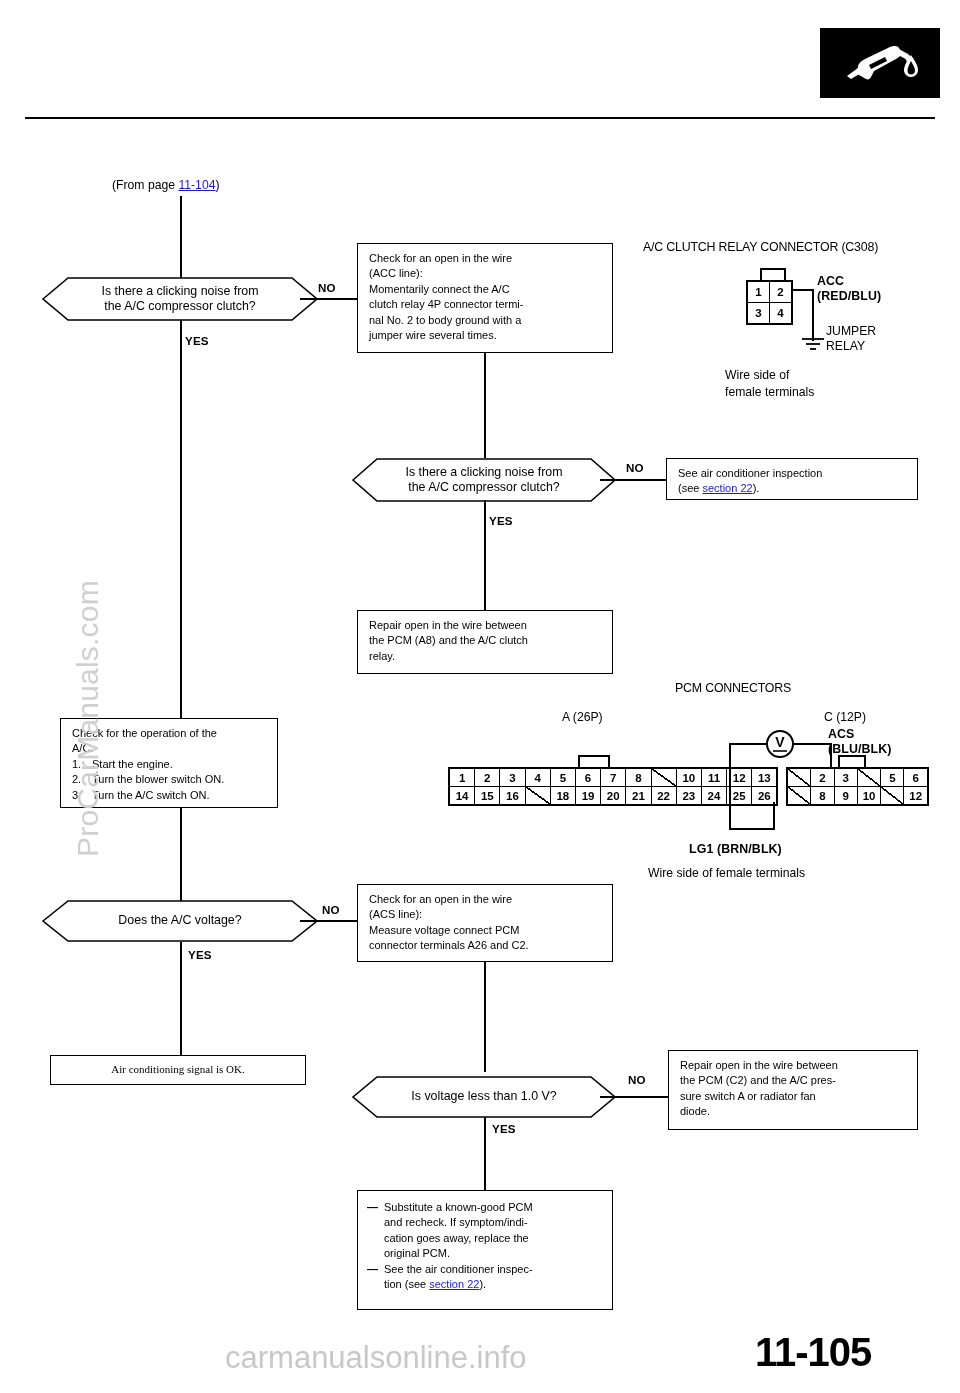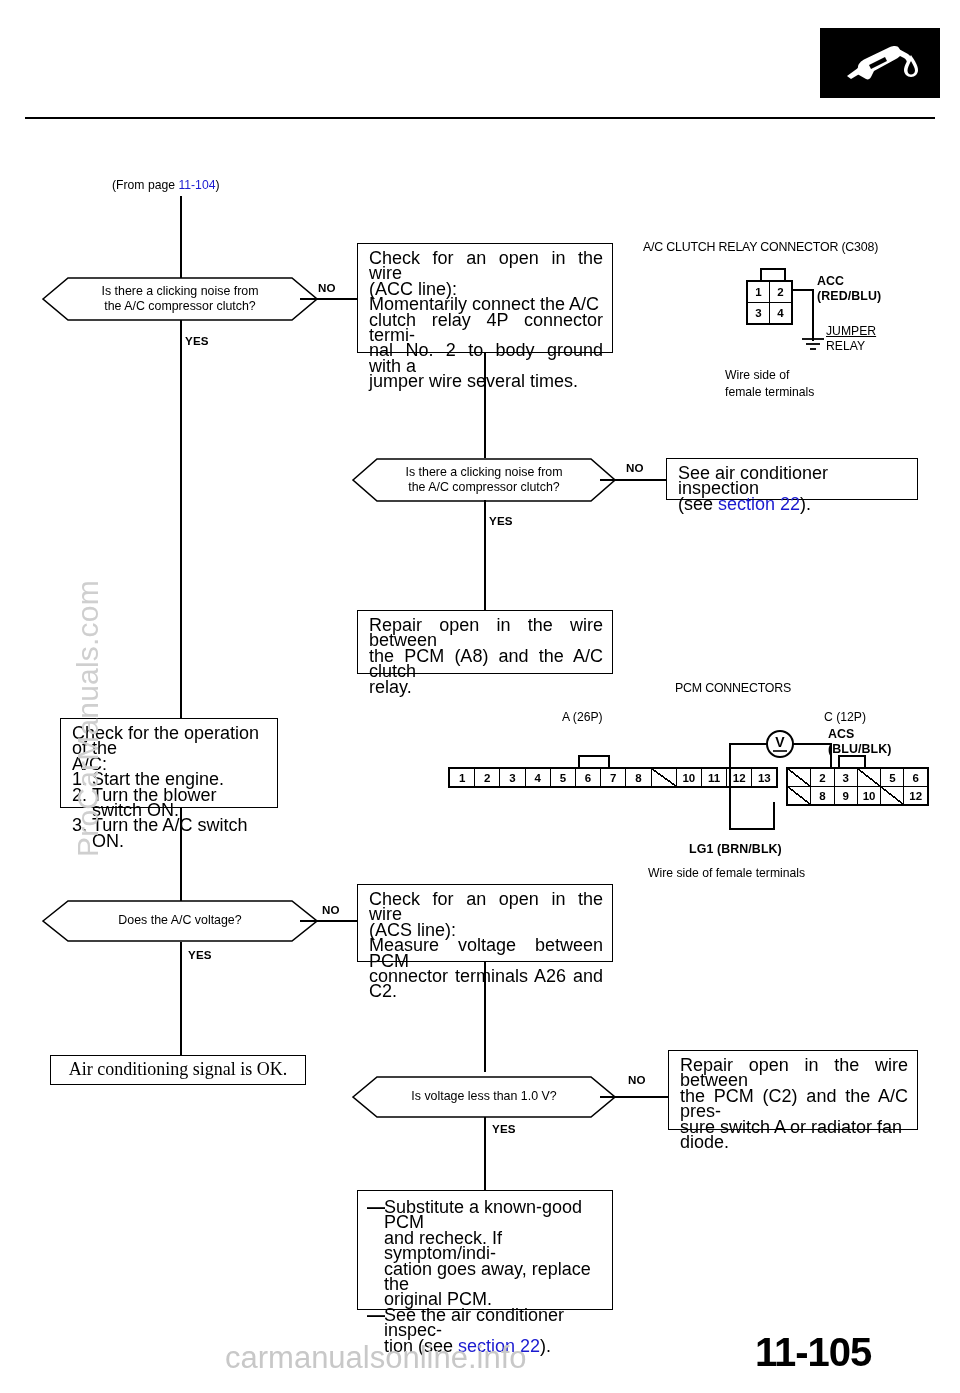--- a/index.html
+++ b/index.html
@@ -7,34 +7,34 @@
        font-family:"Liberation Sans","DejaVu Sans",sans-serif;color:#000;}
   .abs{position:absolute;}
 
   
   #logo-badge{left:820px;top:28px;width:120px;height:70px;background:#000;
               display:flex;align-items:center;justify-content:center;}
   #header-rule{left:25px;top:117px;width:910px;height:0;border-top:2px solid #000;}
 
   
   .box{border:1.3px solid #000;background:#fff;box-sizing:border-box;
-       font-size:18px;line-height:15.4px;padding:7px 9px 7px 11px;
+       font-size:11px;line-height:15.4px;padding:7px 9px 7px 11px;
        text-align:justify;}
   .box.nojust{text-align:left;}
   .hex{box-sizing:border-box;font-size:12.4px;line-height:15.4px;}
   .hex svg{position:absolute;left:0;top:0;overflow:visible;}
   .hex .hex-txt{position:absolute;left:0;top:0;width:100%;height:100%;
        display:flex;flex-direction:column;align-items:center;justify-content:center;
        text-align:center;}
   .hex .hex-txt span{display:block;}
   .lbl{font-size:11.6px;font-weight:bold;letter-spacing:.2px;}
   .cap{font-size:12.2px;line-height:15px;}
   .capb{font-size:12.4px;font-weight:bold;line-height:15px;letter-spacing:.1px;}
   .ttl{font-size:12.4px;letter-spacing:-.2px;}
-  .lk{color:#1a1ad0;}
+  .lk{color:#1a1ad0;text-decoration:underline;}
   .ln{background:#000;}
   .vl{width:1.6px;}
   .hl{height:1.6px;}
 
   
   .numrow{display:flex;}
   .numrow .n{width:20px;flex:0 0 20px;}
   .dashrow{display:flex;}
   .dashrow .d{width:17px;flex:0 0 17px;font-weight:bold;}
 
@@ -140,21 +140,21 @@
 
 <div class="abs ln hl" style="left:792px;top:289px;width:22px;"></div>
 <div class="abs ln vl" style="left:812px;top:289px;height:52px;"></div>
 <svg class="abs" style="left:800px;top:336px;" width="26" height="16">
   <line x1="2" y1="3" x2="24" y2="3" stroke="#000" stroke-width="1.8"></line>
   <line x1="6" y1="8" x2="20" y2="8" stroke="#000" stroke-width="1.8"></line>
   <line x1="10" y1="13" x2="16" y2="13" stroke="#000" stroke-width="1.8"></line>
 </svg>
 <div class="abs capb" style="left:817px;top:274px;text-align:right;">ACC</div>
 <div class="abs capb" style="left:817px;top:289px;">(RED/BLU)</div>
-<div class="abs cap" style="left:826px;top:324px;text-decoration:underline;">JUMPER</div>
+<div class="abs cap" style="left:826px;top:324px;">JUMPER</div>
 <div class="abs cap" style="left:826px;top:339px;">RELAY</div>
 <div class="abs cap" style="left:725px;top:368px;">Wire side of</div>
 <div class="abs cap" style="left:725px;top:385px;">female terminals</div>
 
 <div class="abs hex" style="left:352px;top:458px;width:264px;height:44px;">
   <svg width="264" height="44">
       <polygon points="1,22 25,1 239,1 263,22 239,43 25,43" fill="#fff" stroke="#000" stroke-width="1.6"></polygon>
     </svg>
   <div class="hex-txt">
     <span>Is there a clicking noise from</span>
@@ -191,20 +191,35 @@
     <div class="cell">5</div>
     <div class="cell">6</div>
     <div class="cell">7</div>
     <div class="cell">8</div>
     <div class="cell blank"></div>
     <div class="cell">10</div>
     <div class="cell">11</div>
     <div class="cell">12</div>
     <div class="cell">13</div>
   </div>
+  <div class="row">
+    <div class="cell">14</div>
+    <div class="cell">15</div>
+    <div class="cell">16</div>
+    <div class="cell blank"></div>
+    <div class="cell">18</div>
+    <div class="cell">19</div>
+    <div class="cell">20</div>
+    <div class="cell">21</div>
+    <div class="cell">22</div>
+    <div class="cell">23</div>
+    <div class="cell">24</div>
+    <div class="cell">25</div>
+    <div class="cell">26</div>
+  </div>
 </div>
 
 <div class="abs tab" id="pcm-c-tab"></div>
 <div class="conn" id="pcm-c">
   <div class="row">
     <div class="cell blank"></div>
     <div class="cell">2</div>
     <div class="cell">3</div>
     <div class="cell blank"></div>
     <div class="cell">5</div>
@@ -264,21 +279,21 @@
     <span>Does the A/C voltage?</span>
   </div>
 </div>
 <div class="abs lbl" style="left:322px;top:903px;">NO</div>
 <div class="abs lbl" style="left:188px;top:948px;">YES</div>
 <div class="abs ln hl" style="left:300px;top:920px;width:57px;"></div>
 
 <div class="abs box" style="left:357px;top:884px;width:256px;height:78px;">
   <div>Check for an open in the wire</div>
   <div class="nojust">(ACS line):</div>
-  <div>Measure voltage between PCM</div>
+  <div>Measure voltage connect PCM</div>
   <div class="nojust">connector terminals A26 and C2.</div>
 </div>
 <div class="abs ln vl" style="left:484px;top:962px;height:110px;"></div>
 
 <div class="abs box nojust" style="left:50px;top:1055px;width:256px;height:30px;
      display:flex;align-items:center;justify-content:center;padding:0;font-family:Liberation Serif, serif;">
   <div>Air conditioning signal is OK.</div>
 </div>
 
 <div class="abs hex" style="left:352px;top:1076px;width:264px;height:42px;">

